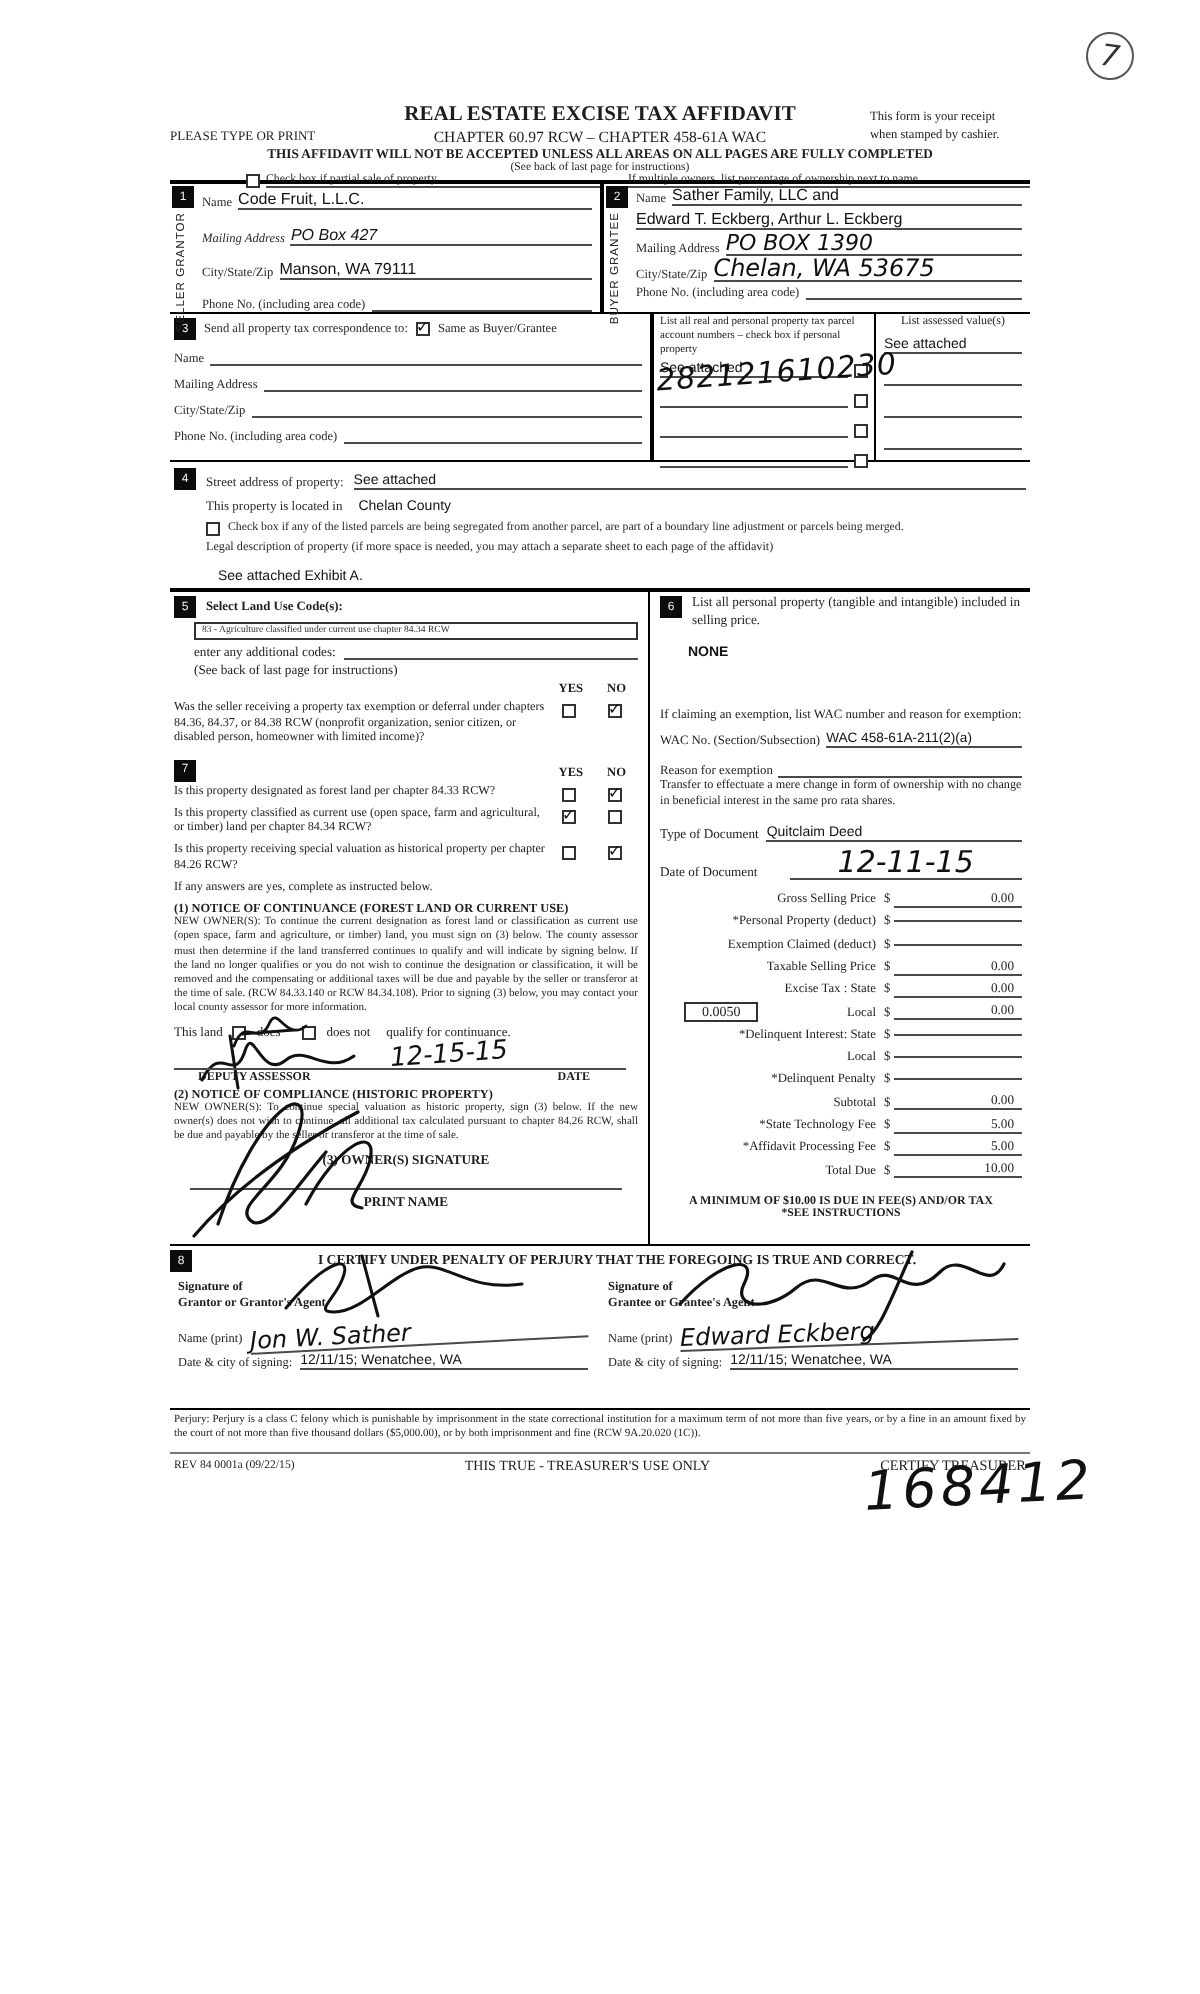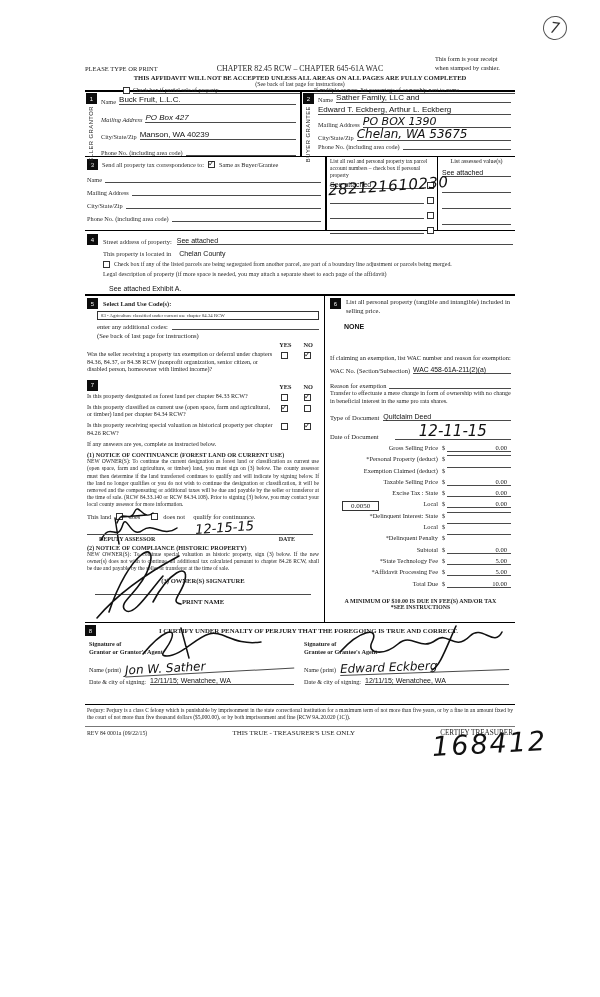--- a/index.html
+++ b/index.html
@@ -75,21 +75,21 @@
   .col-l { width:240px; border-right:1.5px solid #000; padding:2px 5px 0 2px; position:relative; }
   .col-r { width:190px; padding:2px 4px 0 5px; position:relative; }
   .para { font-size:5.55px; line-height:1.3; text-align:justify; color:#1f1f1f; }
   .bheading { font-size:6.4px; font-weight:bold; }
   .yn { display:flex; justify-content:flex-end; gap:12px; font-size:6.3px; font-weight:bold; padding-right:6px; }
   .qrow { display:flex; align-items:flex-start; margin-top:3px; }
   .qrow .qtxt { width:186px; font-size:6.1px; line-height:1.25; }
   .qrow .qboxes { flex:1; display:flex; justify-content:flex-end; gap:16px; padding-right:8px; padding-top:1px; }
 
   
-  .fee-row { display:flex; align-items:flex-start; height:11.3px; font-size:6.4px; position:relative; }
+  .fee-row { display:flex; align-items:center; height:11.3px; font-size:6.4px; position:relative; }
   .fee-label { width:108px; text-align:right; }
   .fee-cur { margin:0 2px 0 4px; }
   .fee-line { flex:1; border-bottom:1px solid #4a4a4a; text-align:right; font-size:6.6px; padding-right:4px; }
   .rate-box { position:absolute; left:12px; bottom:1px; border:1.2px solid #333; font-size:7px; padding:0 8px; background:#fff; }
 
   
   .row5 { border-top:1.5px solid #000; height:82px; position:relative; padding-top:2px; }
   .certline { display:flex; align-items:center; gap:6px; }
   .certstmt { flex:1; text-align:center; font-size:6.8px; font-weight:bold; }
   .sigcols { display:flex; margin-top:2px; }
@@ -113,21 +113,22 @@
 <body>
 
 <div class="page">
 
   <div class="circled7">7</div>
 
   <div class="form">
 
     <div class="hdr">
       <div class="typeprint">PLEASE TYPE OR PRINT</div>
-      <div class="subtitle">CHAPTER 82.45 RCW – CHAPTER 645-61A WAC</div>
+      <div class="title">REAL ESTATE EXCISE TAX AFFIDAVIT</div>
+      <div class="subtitle">CHAPTER 60.97 RCW – CHAPTER 458-61A WAC</div>
       <div class="receipt">
         <div>This form is your receipt</div>
         <div>when stamped by cashier.</div>
       </div>
       <div class="warning">THIS AFFIDAVIT WILL NOT BE ACCEPTED UNLESS ALL AREAS ON ALL PAGES ARE FULLY COMPLETED</div>
       <div class="seeback">(See back of last page for instructions)</div>
       <div class="hdr-bottom">
         <div class="half" style="padding-left:38px;">
           <span class="cb"></span>
           <span class="u" style="flex:1;">Check box if partial sale of property</span>
@@ -142,29 +143,29 @@
       <div class="party">
         <div class="strip">
           <span class="secnum">1</span>
           <span class="vlabel">
             <span>SELLER</span>&nbsp;<span>GRANTOR</span>
           </span>
         </div>
         <div class="flds">
           <div class="frow">
               <span class="lbl">Name</span>
-            <span class="u val-line typed" style="flex:1;">Buck Fruit, L.L.C.</span>
+            <span class="u val-line typed" style="flex:1;">Code Fruit, L.L.C.</span>
             </div>
           <div class="frow" style="margin-top:9px;font-style:italic;">
               <span class="lbl">Mailing Address</span>
             <span class="u val-line typed" style="flex:1;">PO Box 427</span>
             </div>
           <div class="frow" style="margin-top:8px;">
               <span class="lbl">City/State/Zip</span>
-            <span class="u val-line typed" style="flex:1;">Manson, WA 40239</span>
+            <span class="u val-line typed" style="flex:1;">Manson, WA 79111</span>
             </div>
           <div class="frow" style="margin-top:8px;">
               <span class="lbl">Phone No. (including area code)</span>
             <span class="u val-line typed" style="flex:1;"></span>
             </div>
         </div>
       </div>
       <div class="party">
         <div class="strip">
           <span class="secnum">2</span>

